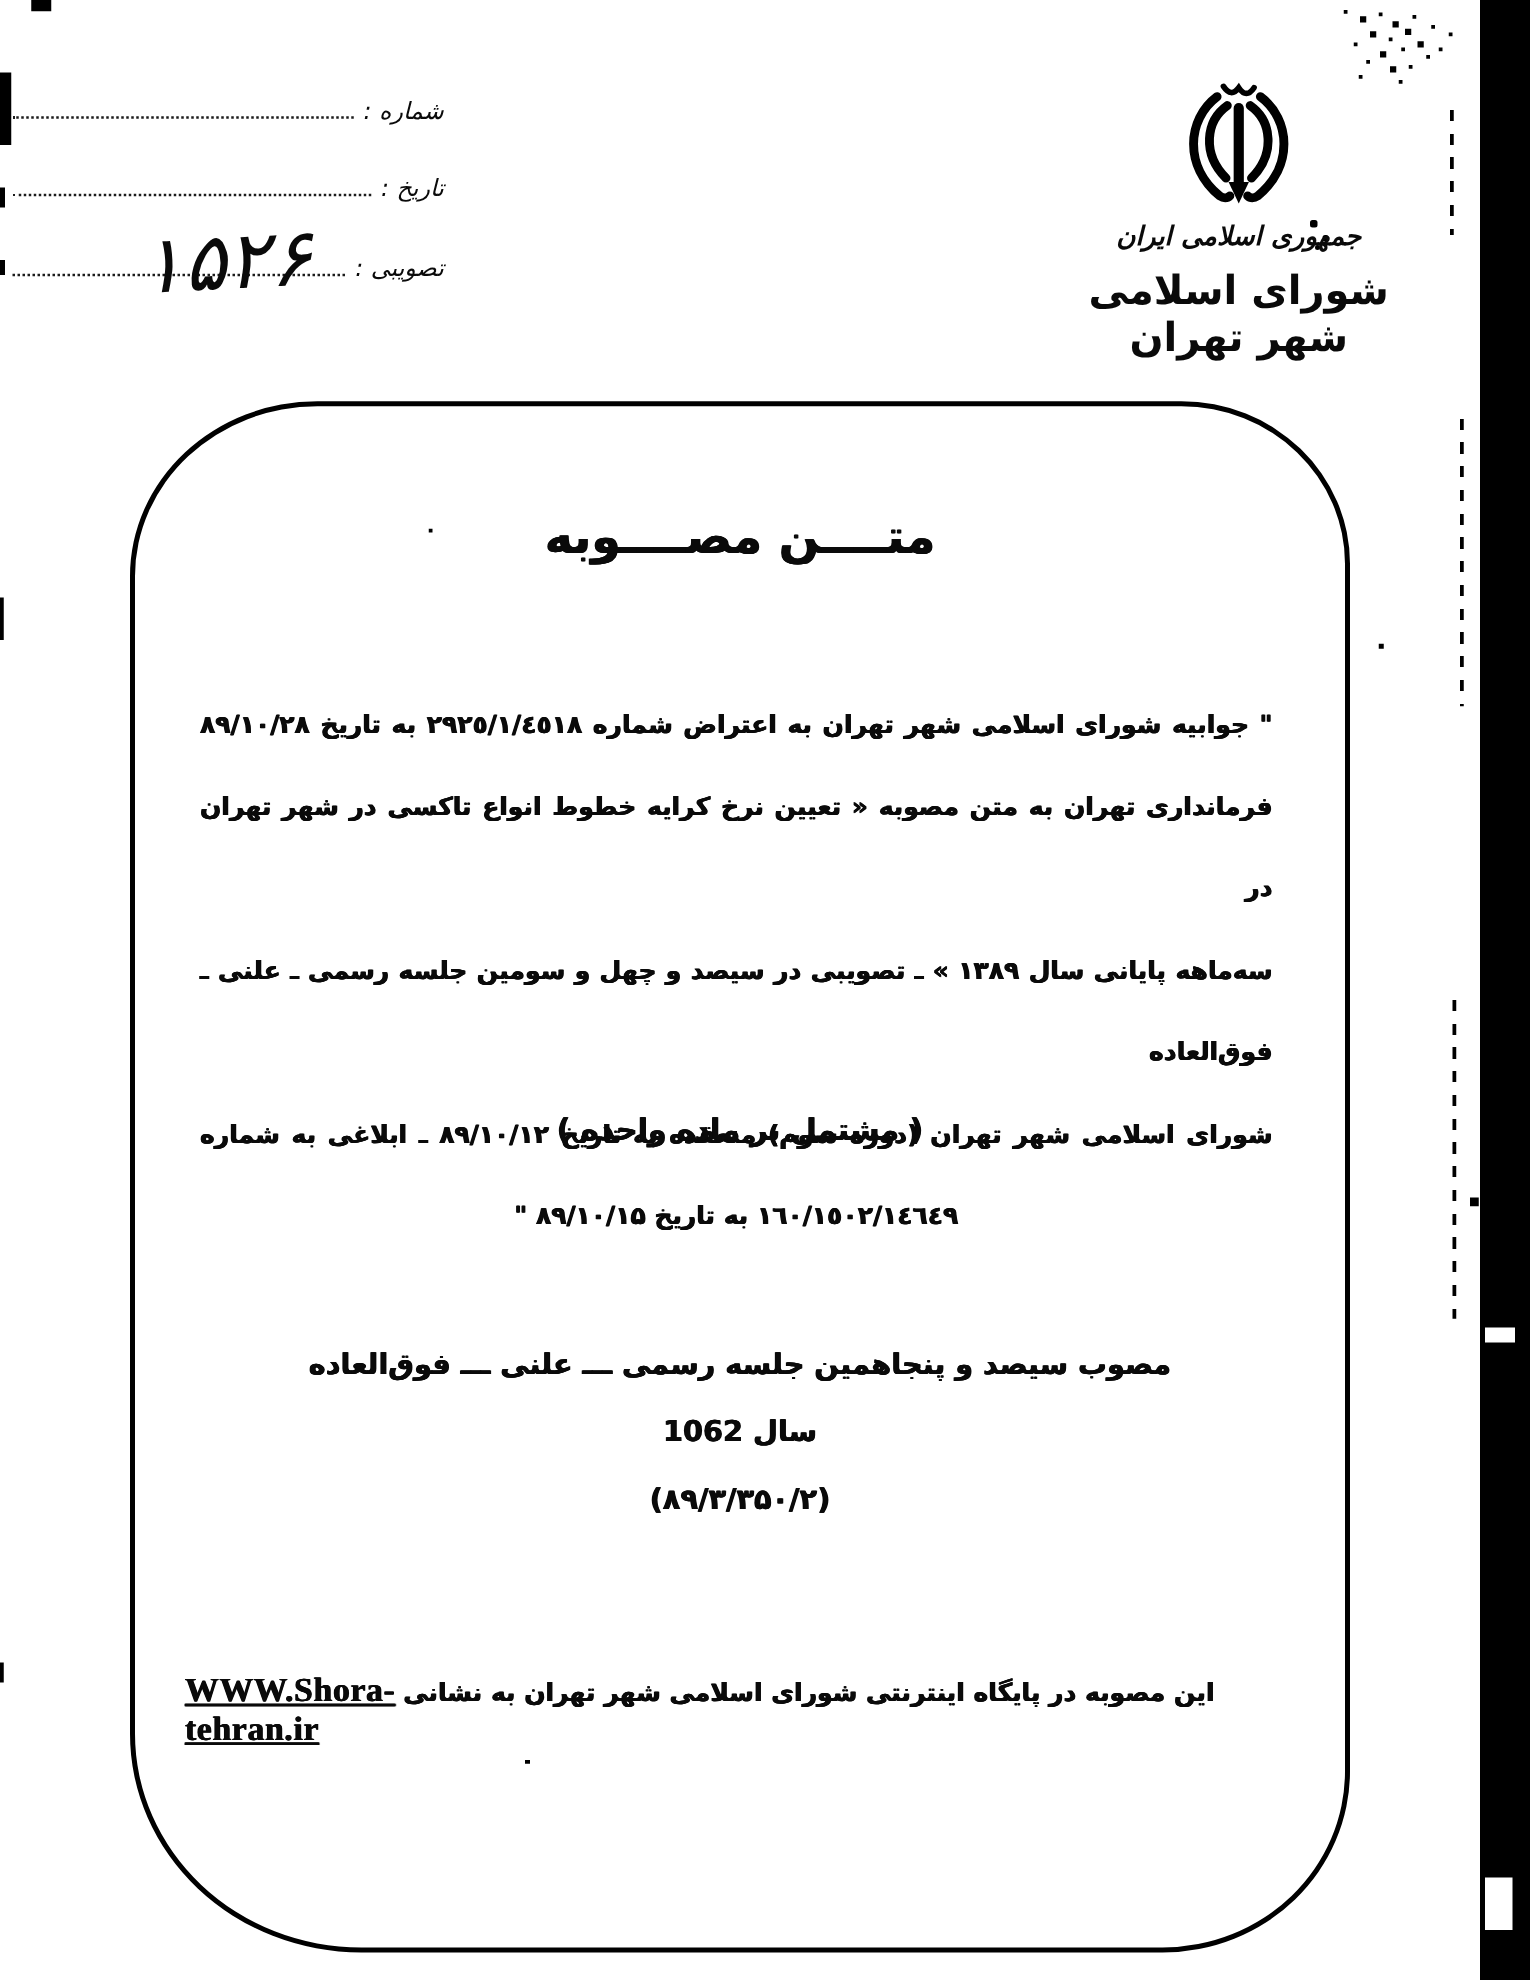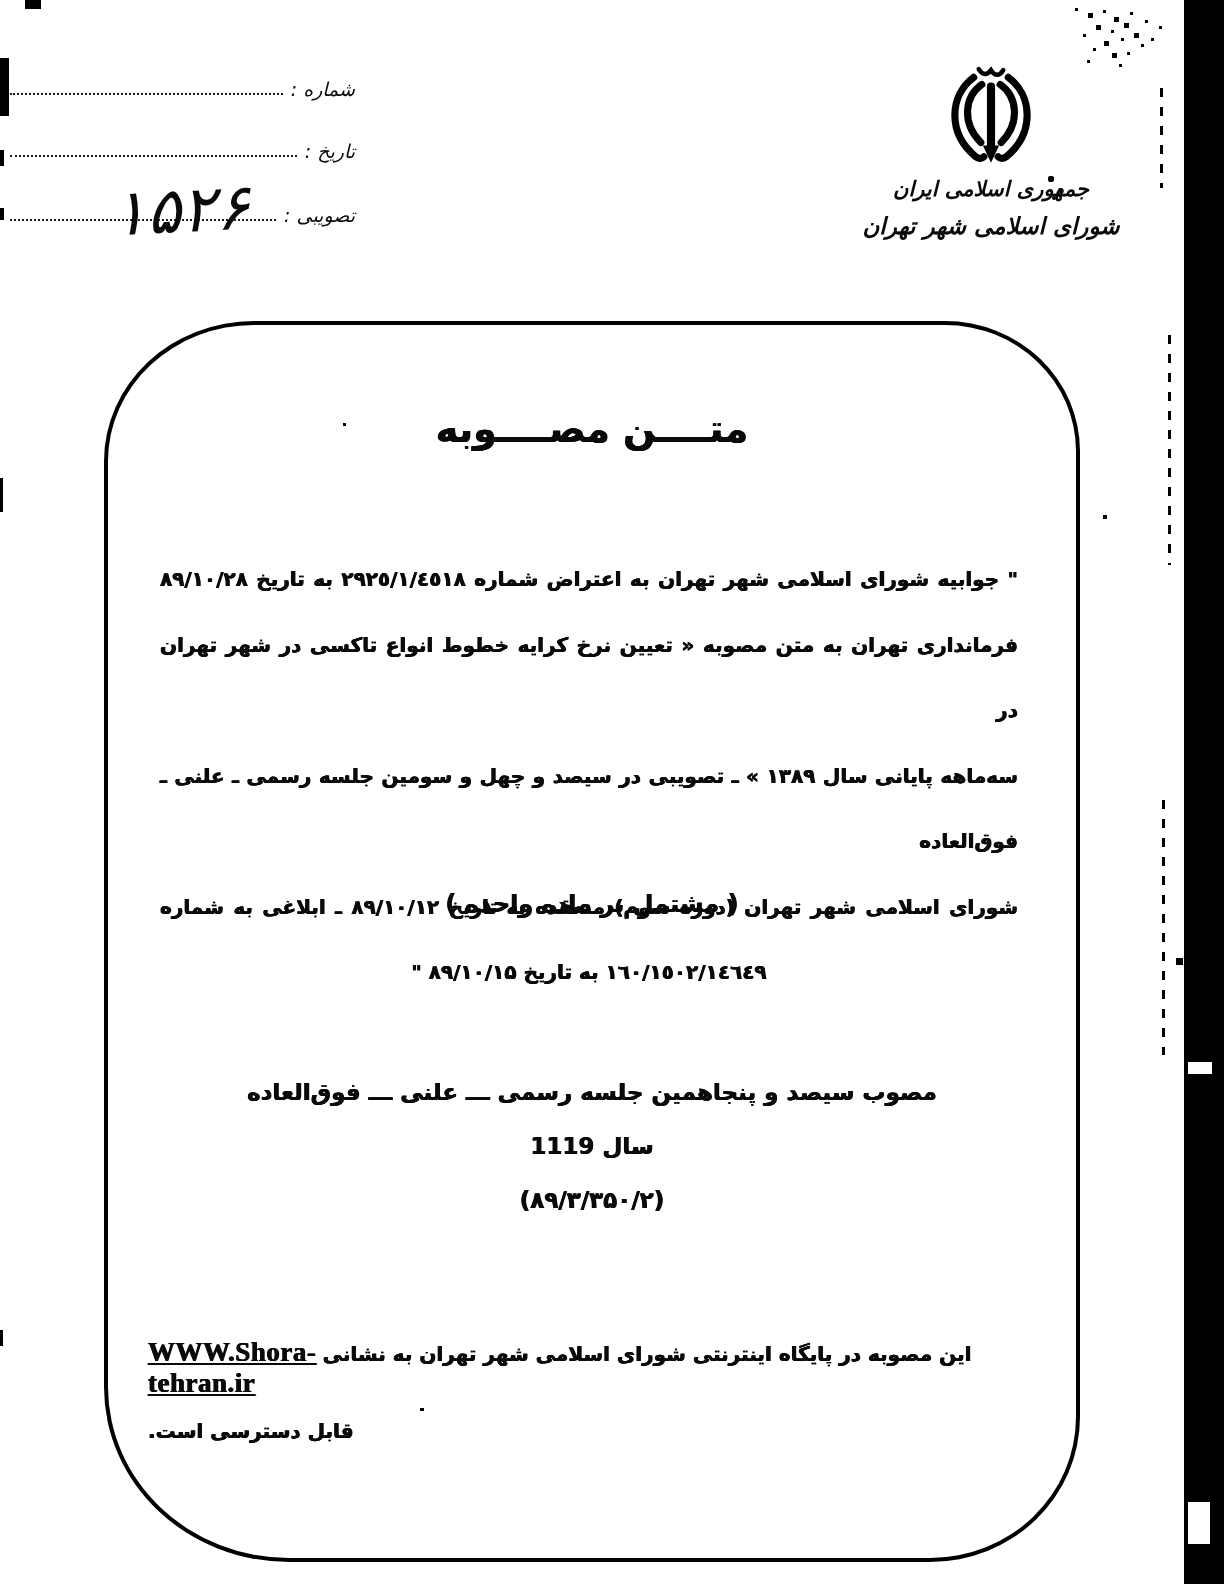--- a/index.html
+++ b/index.html
@@ -27,21 +27,21 @@
   .form-row{position:absolute;left:0;width:100%;display:flex;direction:rtl;align-items:flex-end;}
   .form-label{font-size:19px;font-style:italic;white-space:nowrap;}
   .dots{flex:1;border-bottom:2px dotted #1c1c1c;margin:0 8px 5px 0;height:1px;}
   .handwritten{left:112px;top:178px;font-size:64px;line-height:1;transform:rotate(-3deg);
     font-style:italic;letter-spacing:4px;}
 
   
   .header-right{left:845px;top:60px;width:292px;text-align:center;direction:rtl;}
   .emblem{display:inline-block;}
   .republic{margin-top:1px;font-size:21px;font-weight:bold;font-style:italic;}
-  .council{margin-top:12px;font-size:23px;font-weight:bold;font-style:italic;}
+  .council{margin-top:12px;font-size:32px;font-weight:bold;}
 
   
   .doc-box{left:104px;top:321px;width:968px;height:1233px;border:4px solid #000;
     border-radius:150px 135px 150px 185px / 140px 130px 145px 175px;}
   .doc-title{top:82px;width:100%;text-align:center;font-size:38px;}
 
   .body-par{top:222px;right:58px;left:52px;direction:rtl;}
   .body-line{font-size:20px;line-height:65.5px;text-align:justify;text-align-last:justify;}
   .body-line.centered{text-align:center;text-align-last:center;}
 
@@ -124,25 +124,24 @@
     <div class="body-line b">فرمانداری تهران به متن مصوبه « تعیین نرخ کرایه خطوط انواع تاکسی در شهر تهران در</div>
     <div class="body-line b">سه‌ماهه پایانی سال ۱۳۸۹ » ـ تصویبی در سیصد و چهل و سومین جلسه رسمی ـ علنی ـ فوق‌العاده</div>
     <div class="body-line b">شورای اسلامی شهر تهران (دوره سوم) منعقده به تاریخ ۸۹/۱۰/۱۲ ـ ابلاغی به شماره</div>
     <div class="body-line centered b">١٦٠/١٥٠٢/١٤٦٤٩ به تاریخ ۸۹/۱۰/۱۵ "</div>
   </div>
 
   <div class="abs single-article b">( مشتمل بر ماده واحده )</div>
 
   <div class="abs approval b">
     <div>مصوب سیصد و پنجاهمین جلسه رسمی ـــ علنی ـــ فوق‌العاده</div>
-    <div>سال 1119</div>
+    <div>سال 1062</div>
     <div>(۸۹/۳/۳۵۰/۲)</div>
   </div>
 
   <div class="abs footer">
     <div>
       <span class="b">این مصوبه در پایگاه اینترنتی شورای اسلامی شهر تهران به نشانی</span>
       <span class="footer-url b">WWW.Shora-tehran.ir</span>
     </div>
-    <div class="footer-line2 b">قابل دسترسی است.</div>
   </div>
 
 </div>
 
 </body></html>

